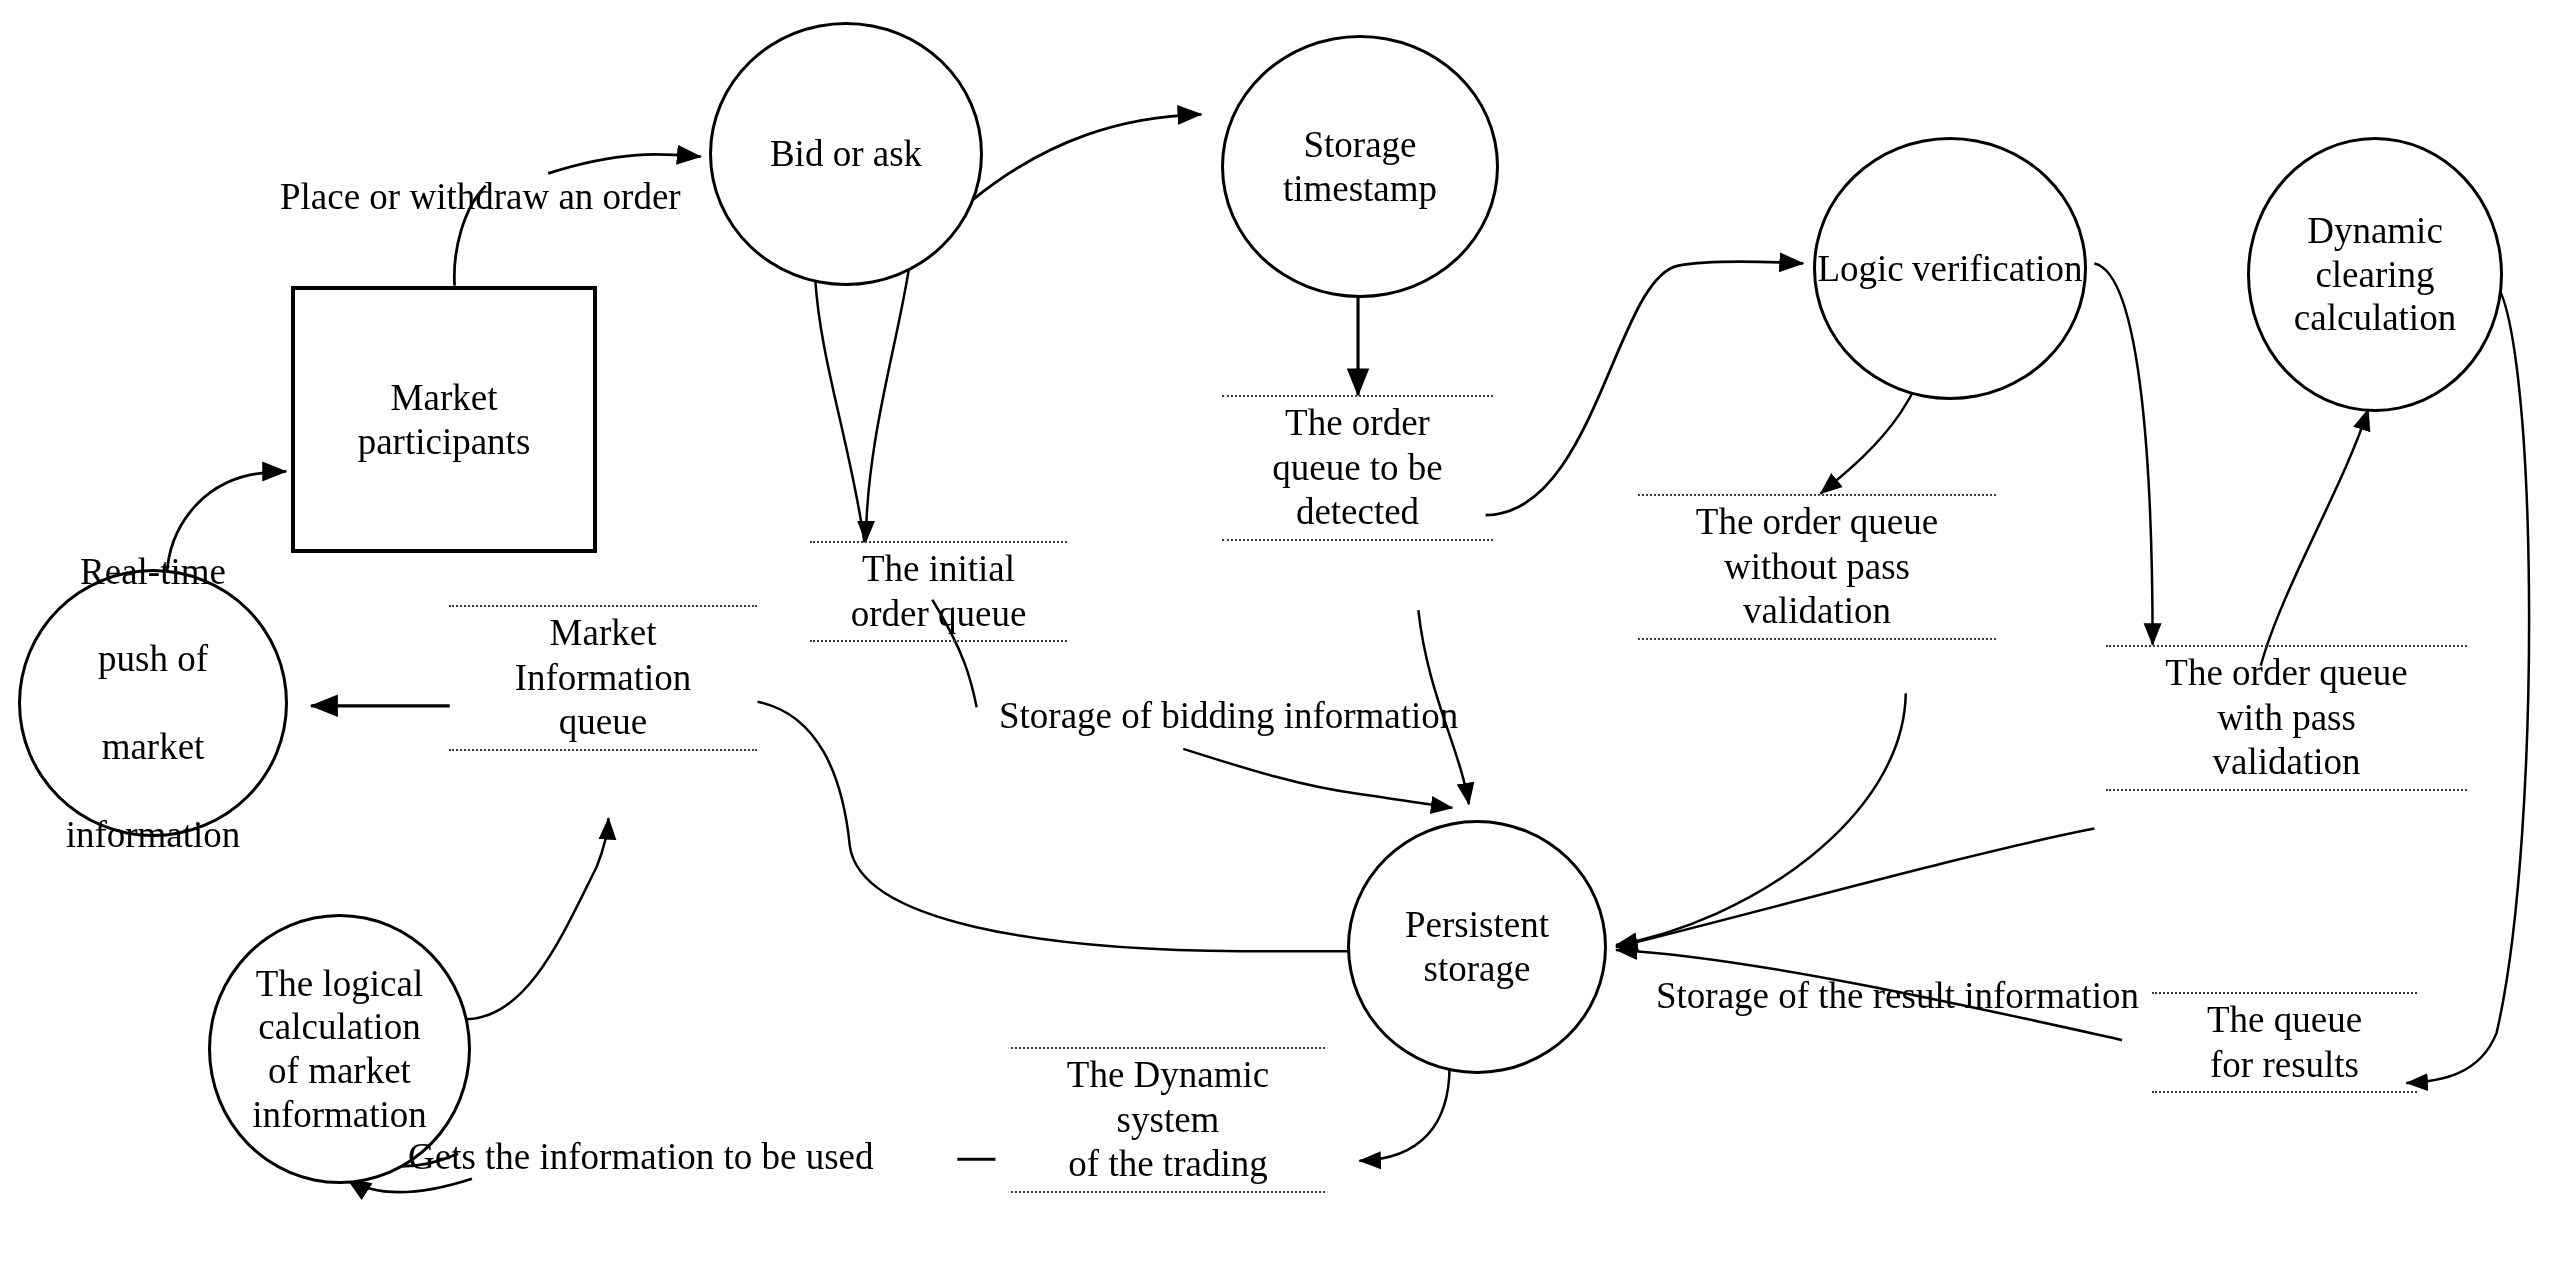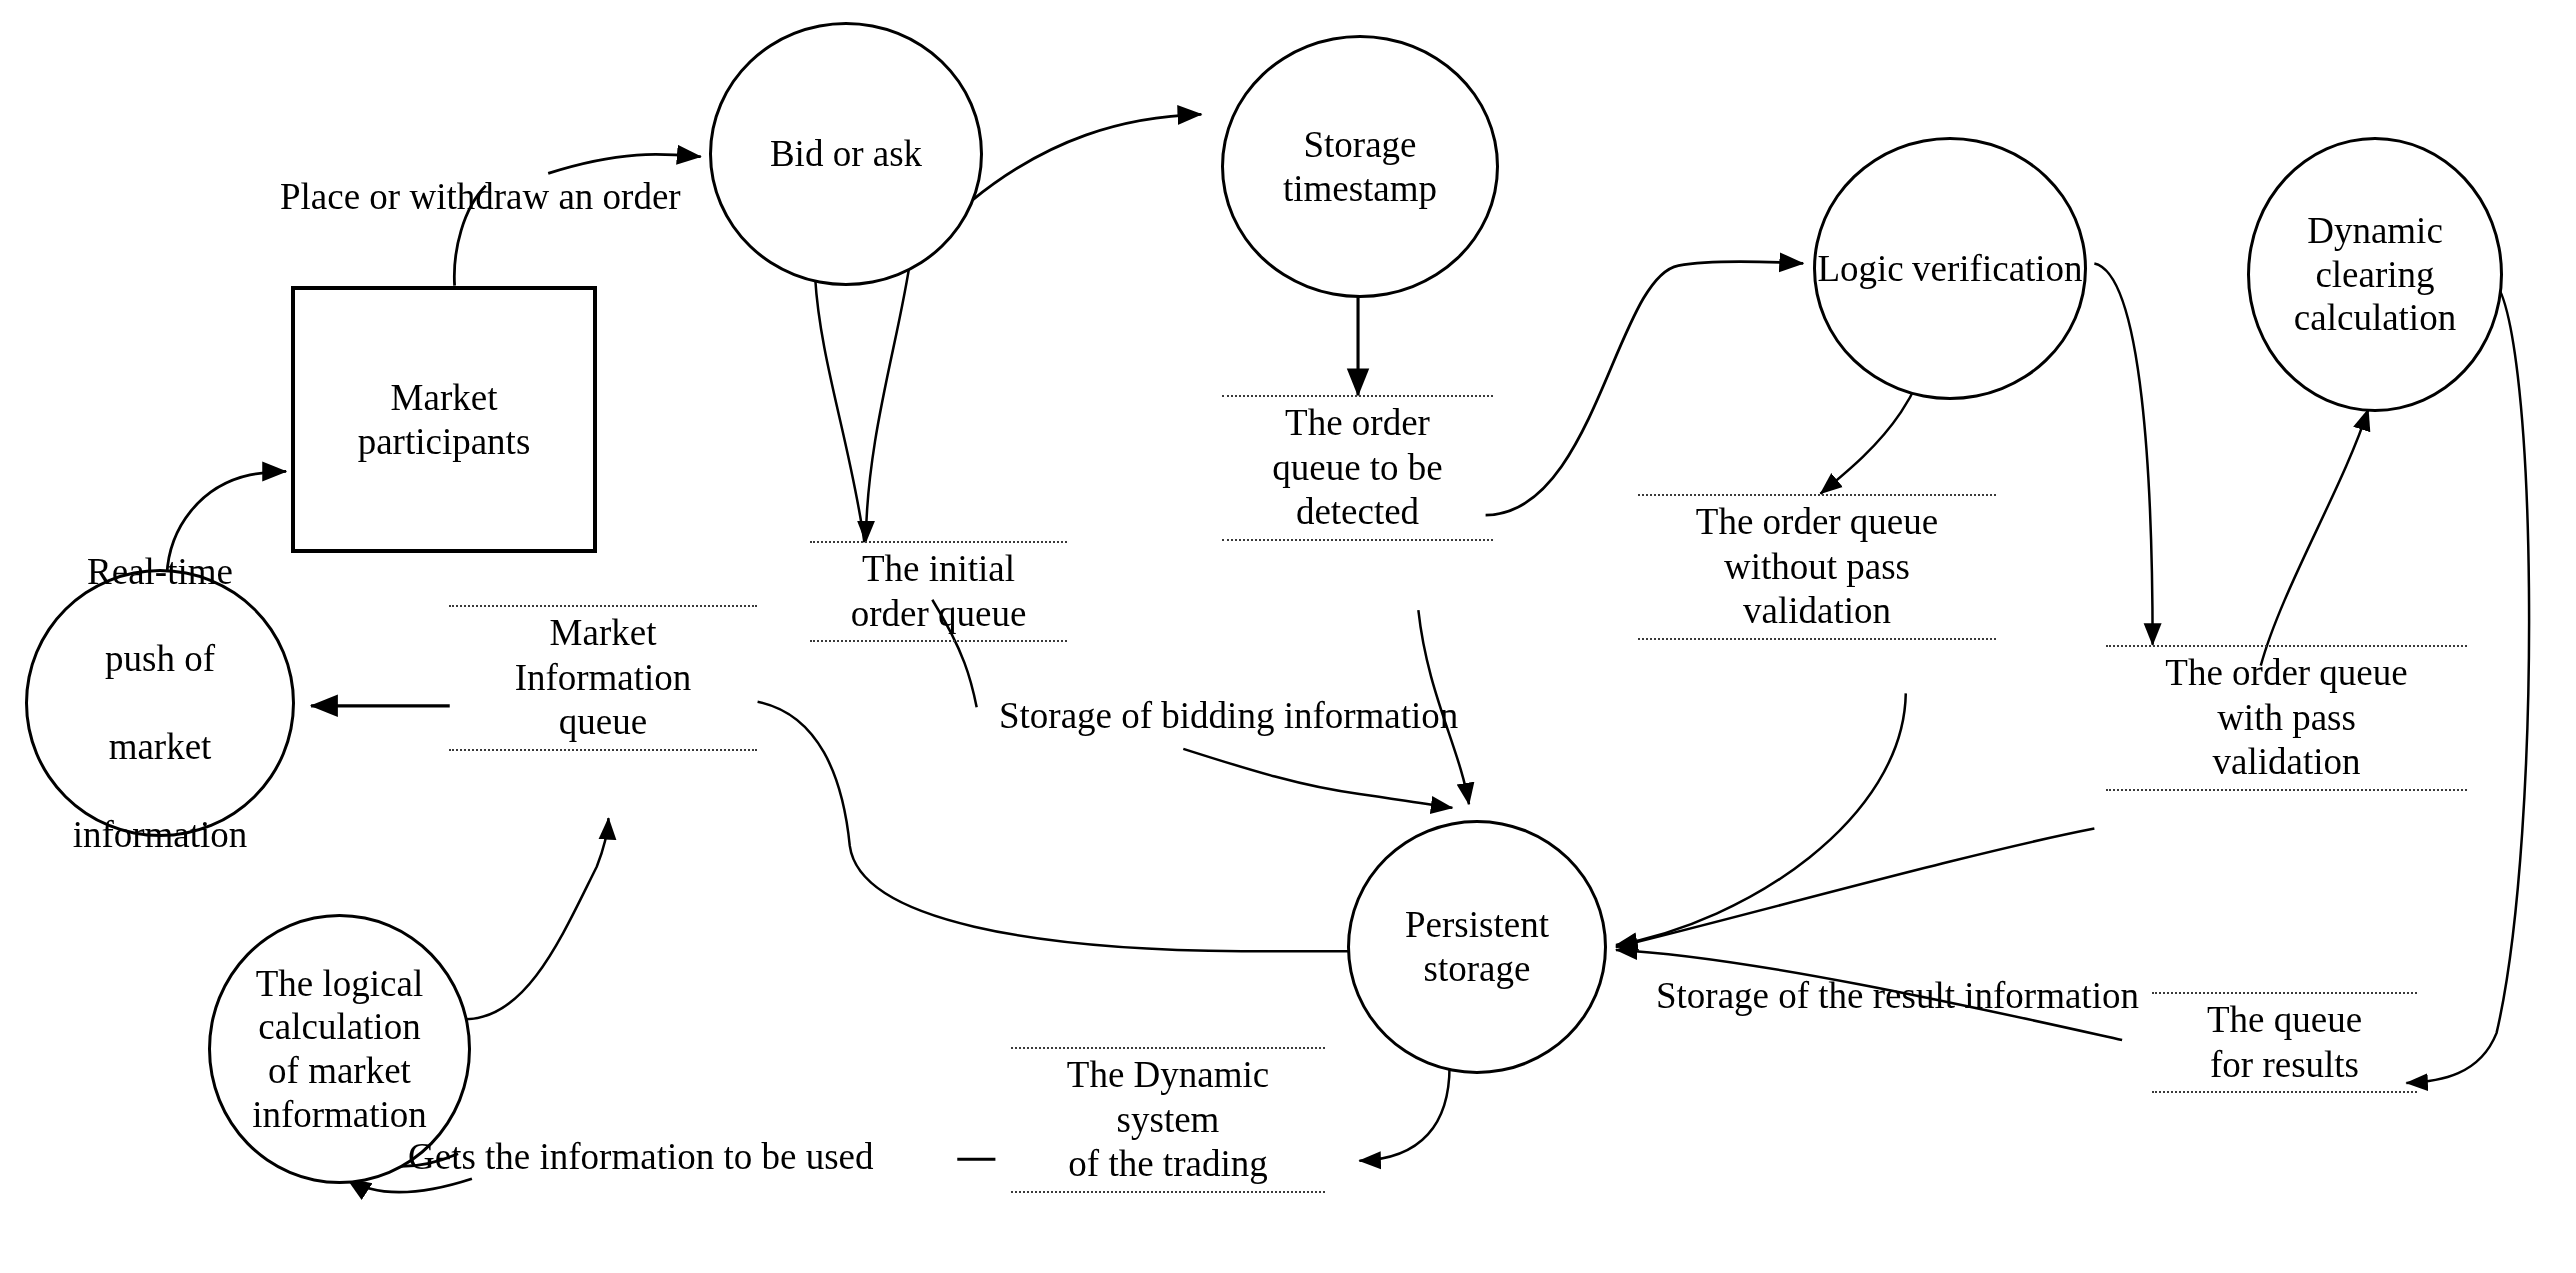--- a/index.html
+++ b/index.html
@@ -98,21 +98,21 @@
     <span>Logic</span>
     <span>verification</span>
   </div>
 
   <div class="node proc c" style="left:2247px;top:137px;width:250px;height:269px;flex-direction:column;">
     <span>Dynamic</span>
     <span>clearing</span>
     <span>calculation</span>
   </div>
 
-  <div class="node proc c" style="left:25px;top:569px;width:264px;height:262px;flex-direction:column;gap:44px;">
+  <div class="node proc c" style="left:18px;top:569px;width:264px;height:262px;flex-direction:column;gap:44px;">
     <span>Real-time</span>
     <span>push of</span>
     <span>market</span>
     <span>information</span>
   </div>
 
   <div class="node proc c" style="left:1347px;top:820px;width:254px;height:248px;flex-direction:column;">
     <span>Persistent</span>
     <span>storage</span>
   </div>

